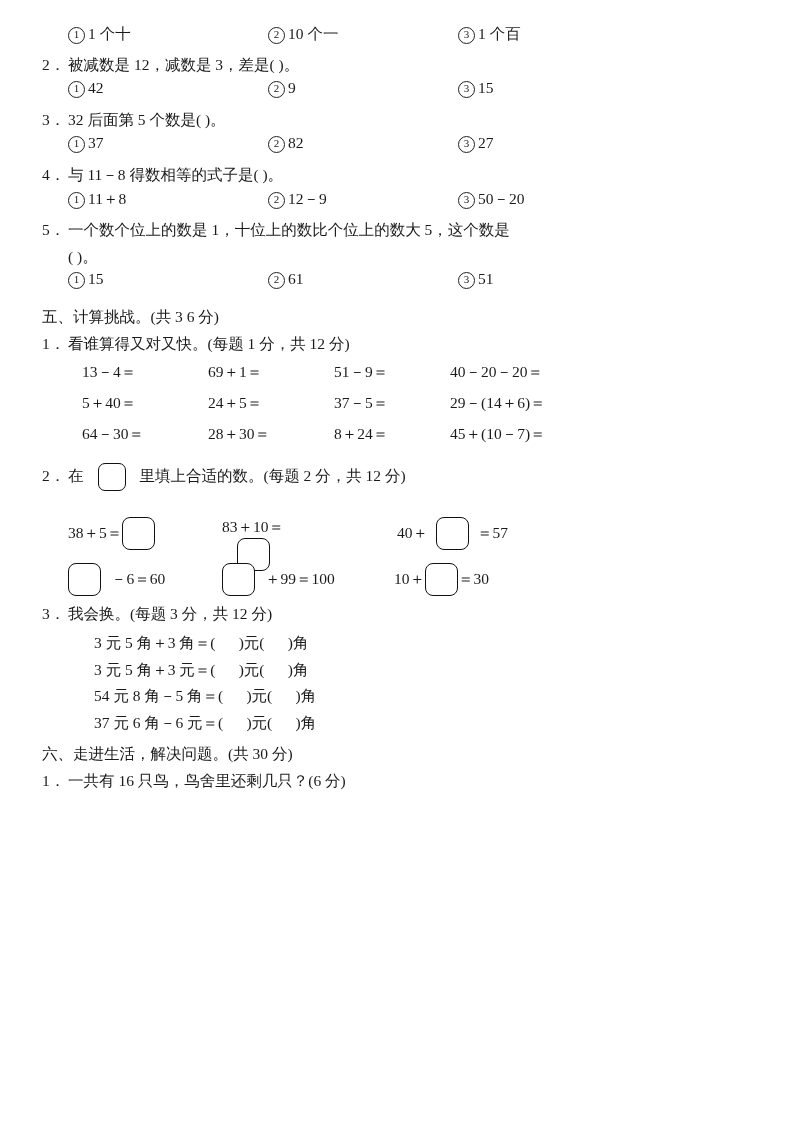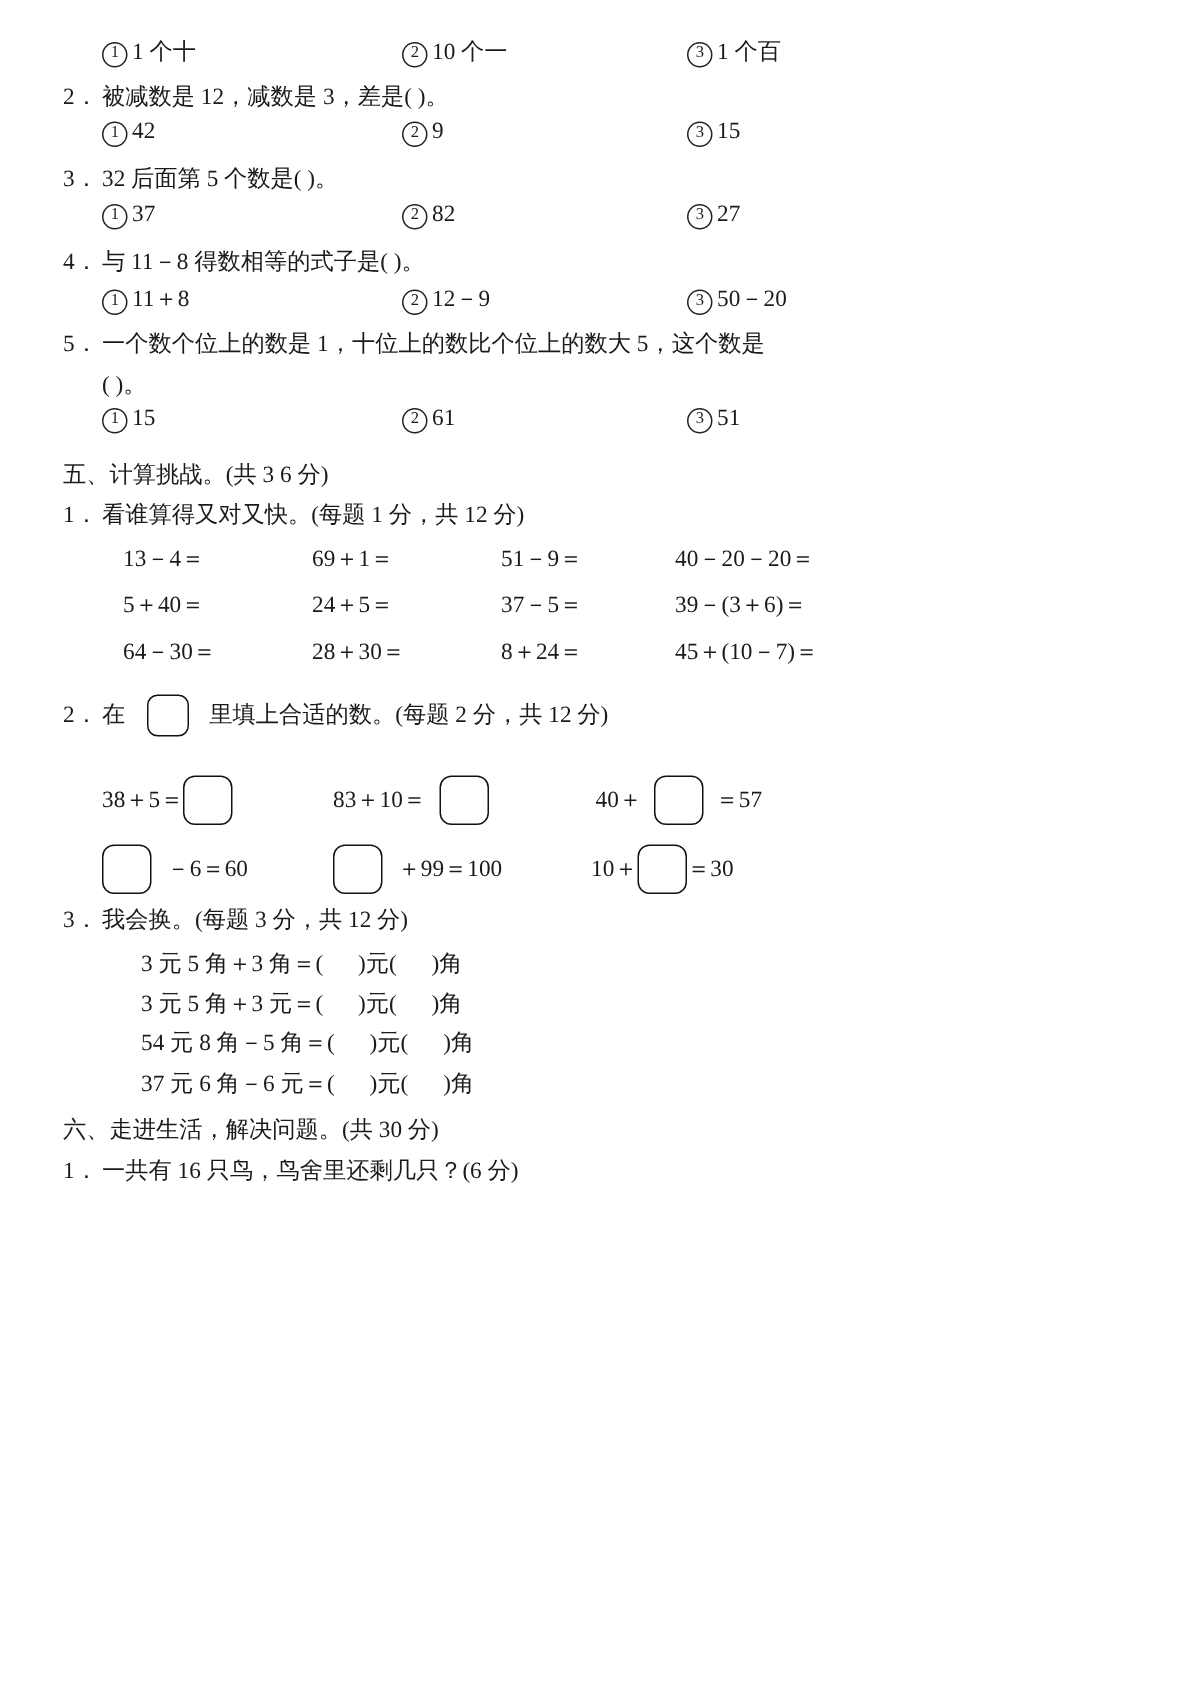--- a/index.html
+++ b/index.html
@@ -291,21 +291,21 @@
       <div class="calc-row">
         <span class="calc-cell cc0">13－4＝</span>
         <span class="calc-cell cc1">69＋1＝</span>
         <span class="calc-cell cc2">51－9＝</span>
         <span class="calc-cell cc3">40－20－20＝</span>
       </div>
       <div class="calc-row">
         <span class="calc-cell cc0">5＋40＝</span>
         <span class="calc-cell cc1">24＋5＝</span>
         <span class="calc-cell cc2">37－5＝</span>
-        <span class="calc-cell cc3">39－(3＋6)＝</span>
+        <span class="calc-cell cc3">29－(14＋6)＝</span>
       </div>
       <div class="calc-row">
         <span class="calc-cell cc0">64－30＝</span>
         <span class="calc-cell cc1">28＋30＝</span>
         <span class="calc-cell cc2">8＋24＝</span>
         <span class="calc-cell cc3">45＋(10－7)＝</span>
       </div>
     </div>
 
     <div class="fill-intro">
@@ -315,21 +315,21 @@
       <span class="rbox"></span>
       <span class="gap"></span>
       <span>里填上合适的数。(每题 2 分，共 12 分)</span>
     </div>
 
     <div class="fill-grid">
       <div class="fill-item" style="left:26px; top:12px;">
         <span>38＋5＝</span>
         <span class="rbox rbox-lg"></span>
       </div>
-      <div class="fill-item" style="left:180px; top:12px;">
+      <div class="fill-item" style="left:180px; top:12px;flex-direction:column;">
         <span>83＋10＝</span>
         <span class="gap" style="display:inline-block;width:9px;"></span>
         <span class="rbox rbox-lg"></span>
       </div>
       <div class="fill-item" style="left:355px; top:12px;">
         <span>40＋</span>
         <span class="gap" style="display:inline-block;width:8px;"></span>
         <span class="rbox rbox-lg"></span>
         <span class="gap" style="display:inline-block;width:8px;"></span>
         <span>＝57</span>

